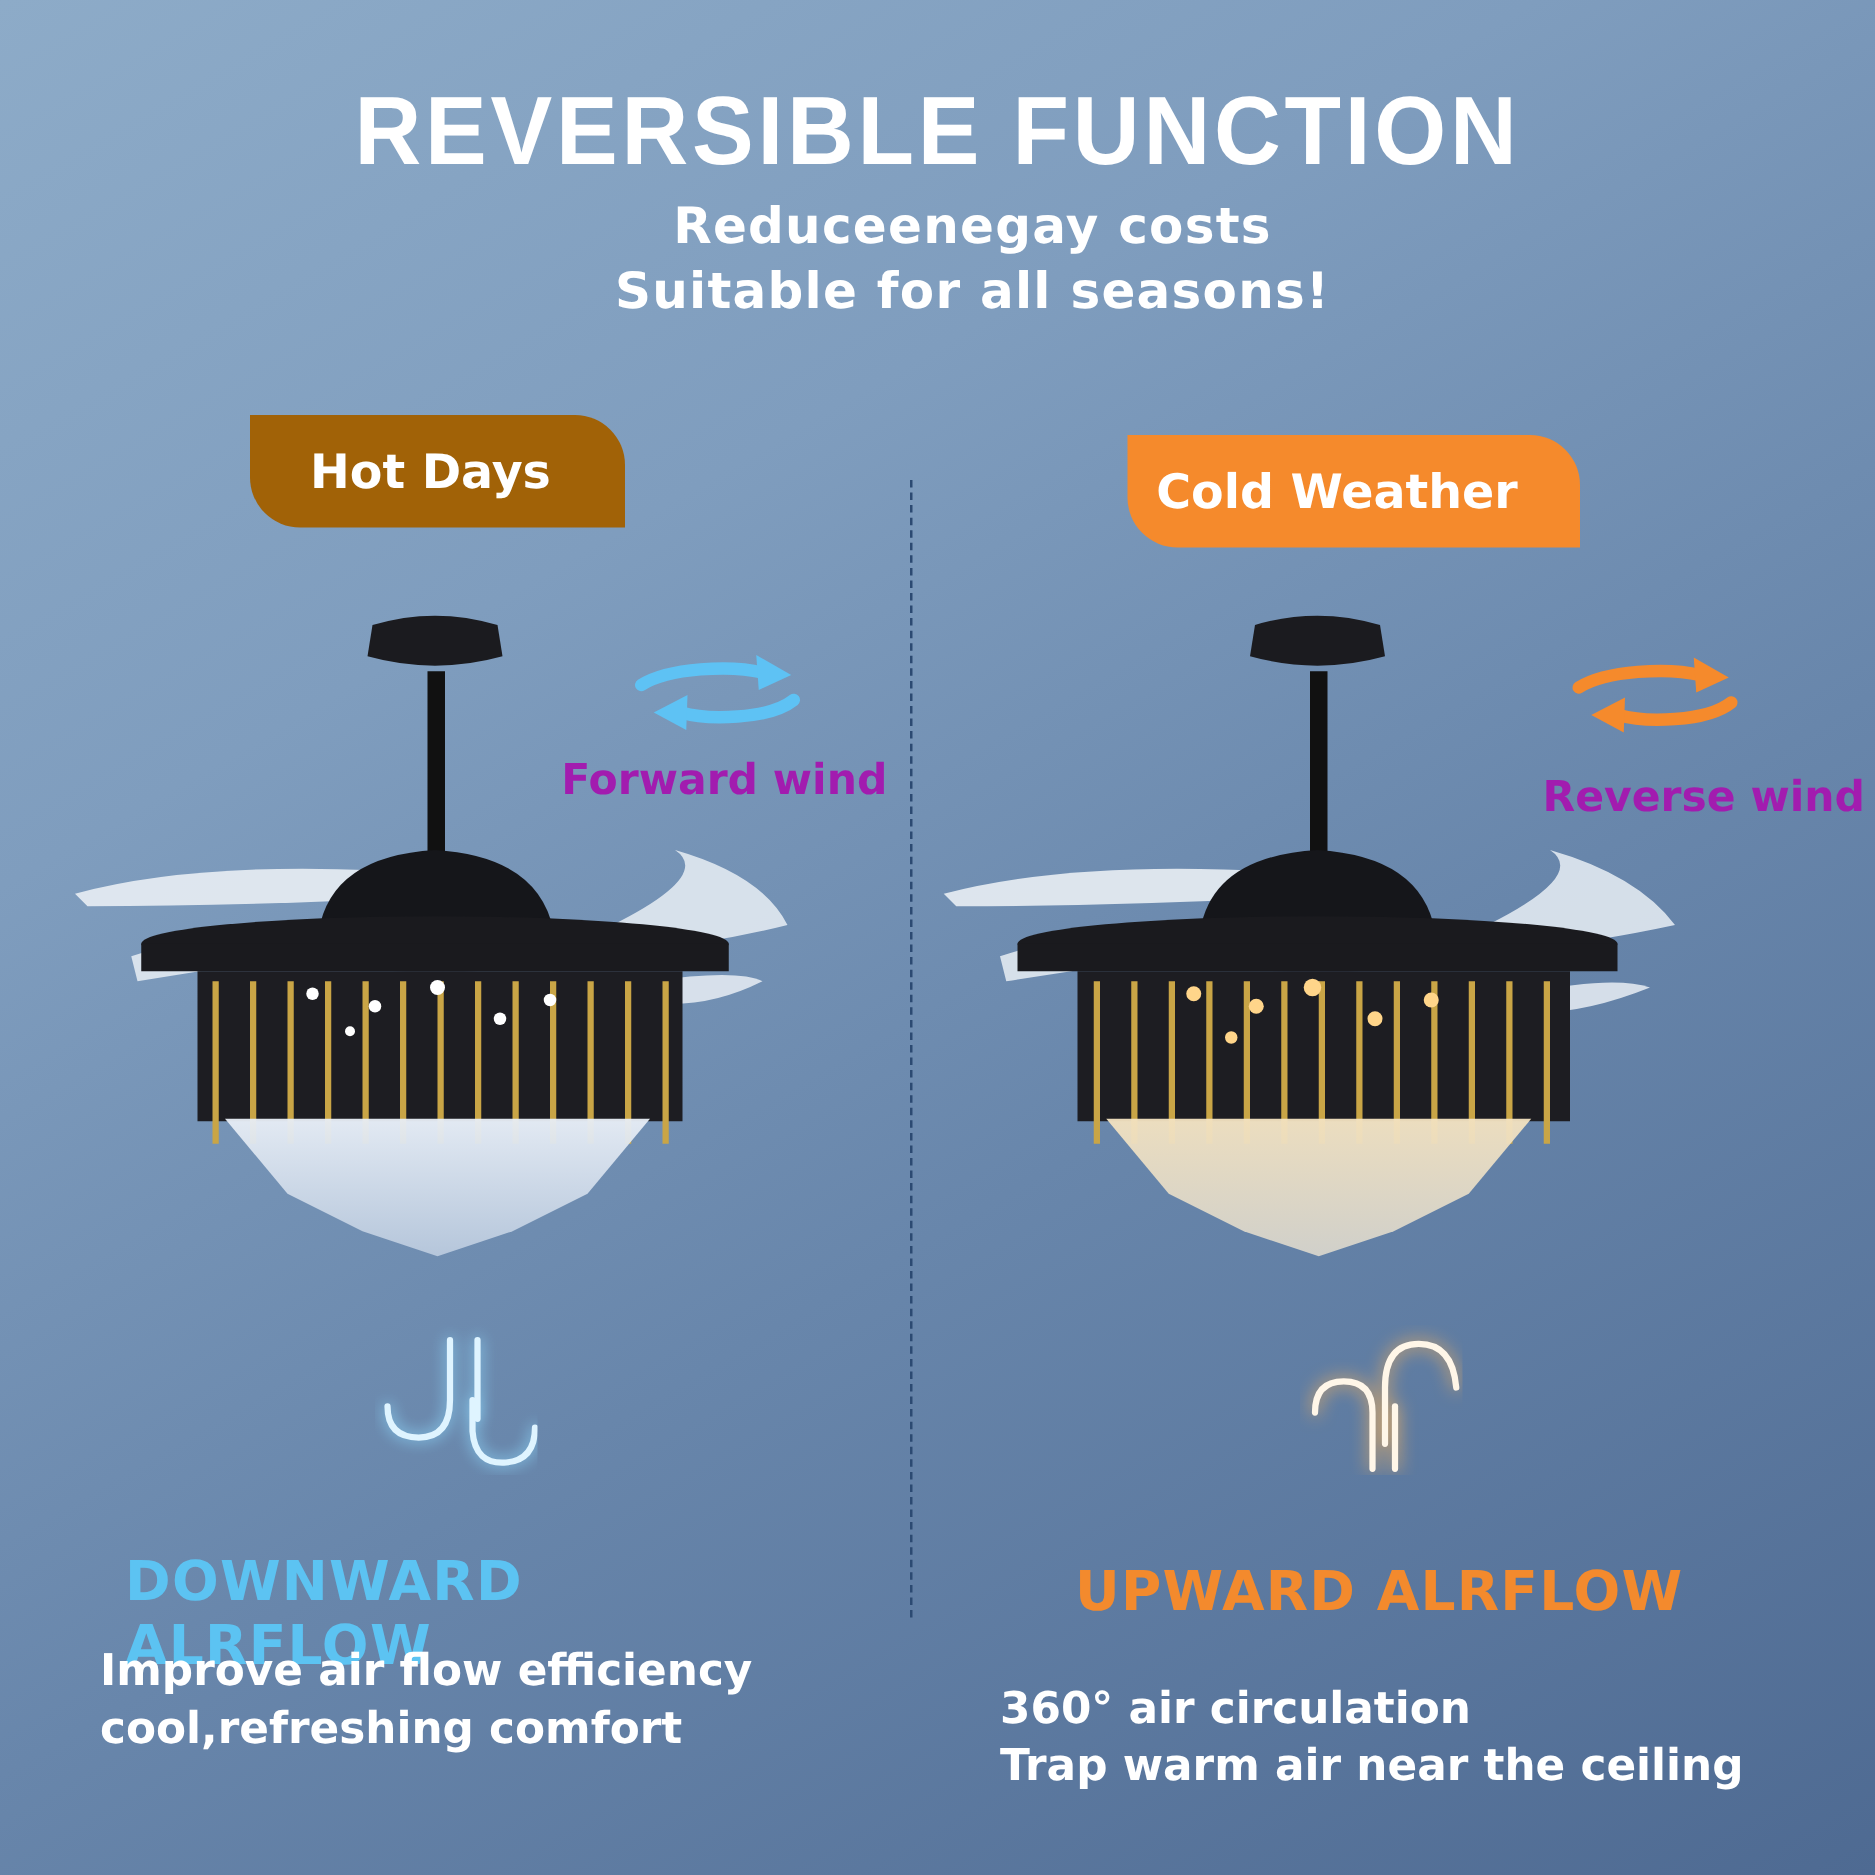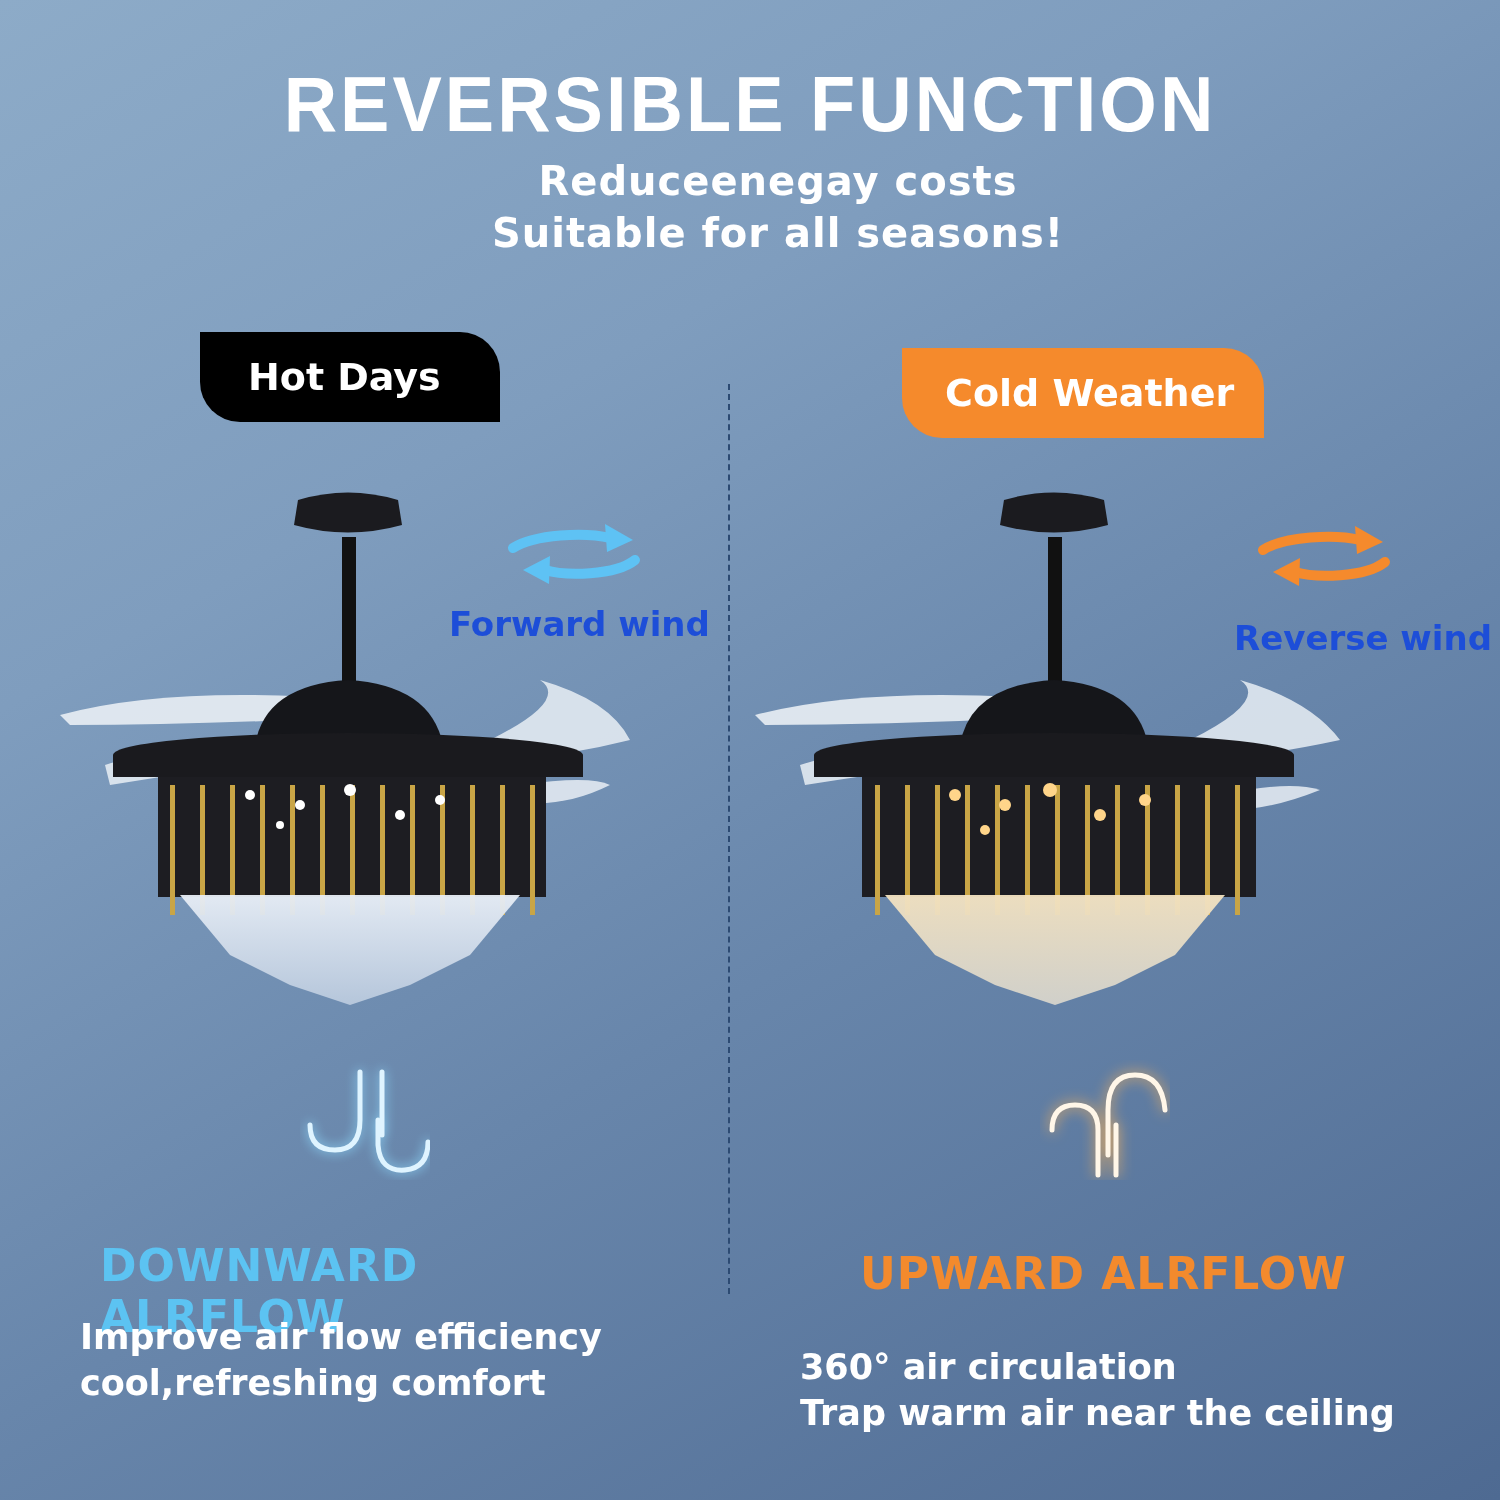--- a/index.html
+++ b/index.html
@@ -20,32 +20,32 @@
     font-size:40px; font-weight:600; letter-spacing:1px;padding-left:28px;
   }
   .sub1 { top:158px; }
   .sub2 { top:210px; }
   .pill {
     color:#fff; font-weight:bold; font-size:38px;
     display:flex; align-items:center; box-sizing:border-box;
     border-radius: 50px 16px 0 0 / 50px 16px 0 0;
   }
   .pill-hot {
-    left:200px; top:332px; width:300px; height:90px; background:#000000;
+    left:200px; top:332px; width:300px; height:90px; background:#a16207;
     border-radius: 0 40px 0 40px; padding-left:48px; color:#fff;
   }
   .pill-cold {
     left:902px; top:348px; width:362px; height:90px; background:#f58a2c;
-    border-radius: 0 40px 0 40px; padding-left:43px; color:#fff;
+    border-radius: 0 40px 0 40px; padding-left:23px; color:#fff;
   }
   .divider {
     left:728px; top:384px; height:910px; width:0;
     border-left:2px dashed #2c4a72;
   }
-  .wind-label { color:#1d4ed8; font-weight:bold; font-size:34px; }
+  .wind-label { color:#a21caf; font-weight:bold; font-size:34px; }
   .wind-fwd-label { left:449px; top:604px; }
   .wind-rev-label { left:1198px; top:618px;margin-left:36px; }
   .rot-icon { }
   .fan { }
   .flow-icon { }
   .heading { font-weight:bold; font-size:44px; letter-spacing:1px; text-align:left; }
   .head-down { left:100px; width:560px; top:1240px; color:#5cc3f2; }
   .head-up { left:860px; width:580px; top:1248px; color:#f38a2d; }
   .desc { color:#fff; font-weight:bold; font-size:35px; line-height:46px; }
   .desc-left { left:80px; width:600px; top:1314px; }

